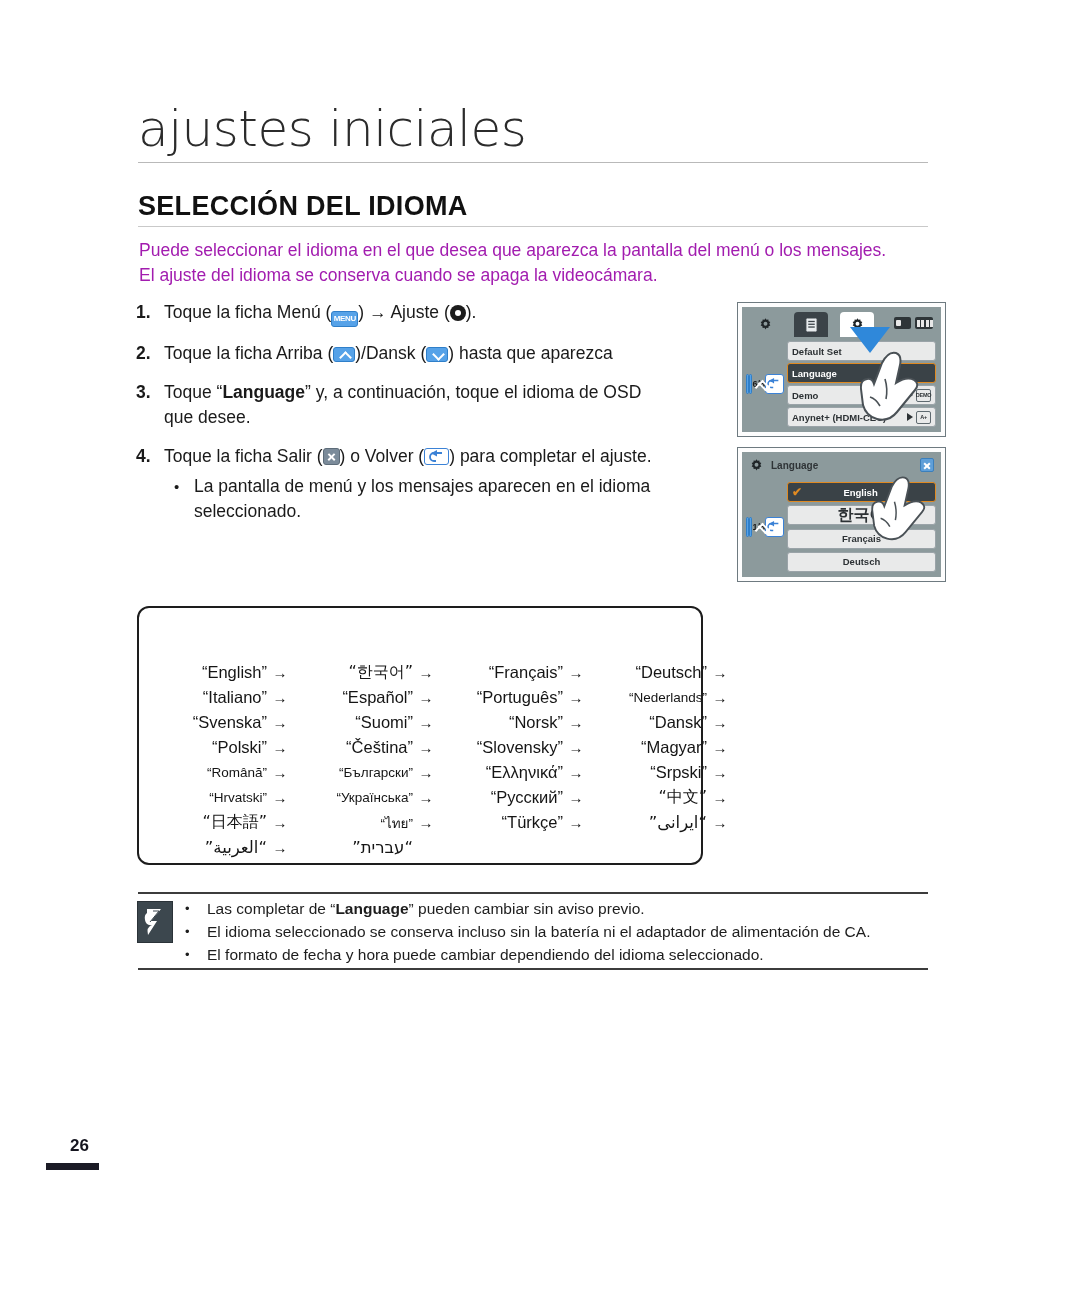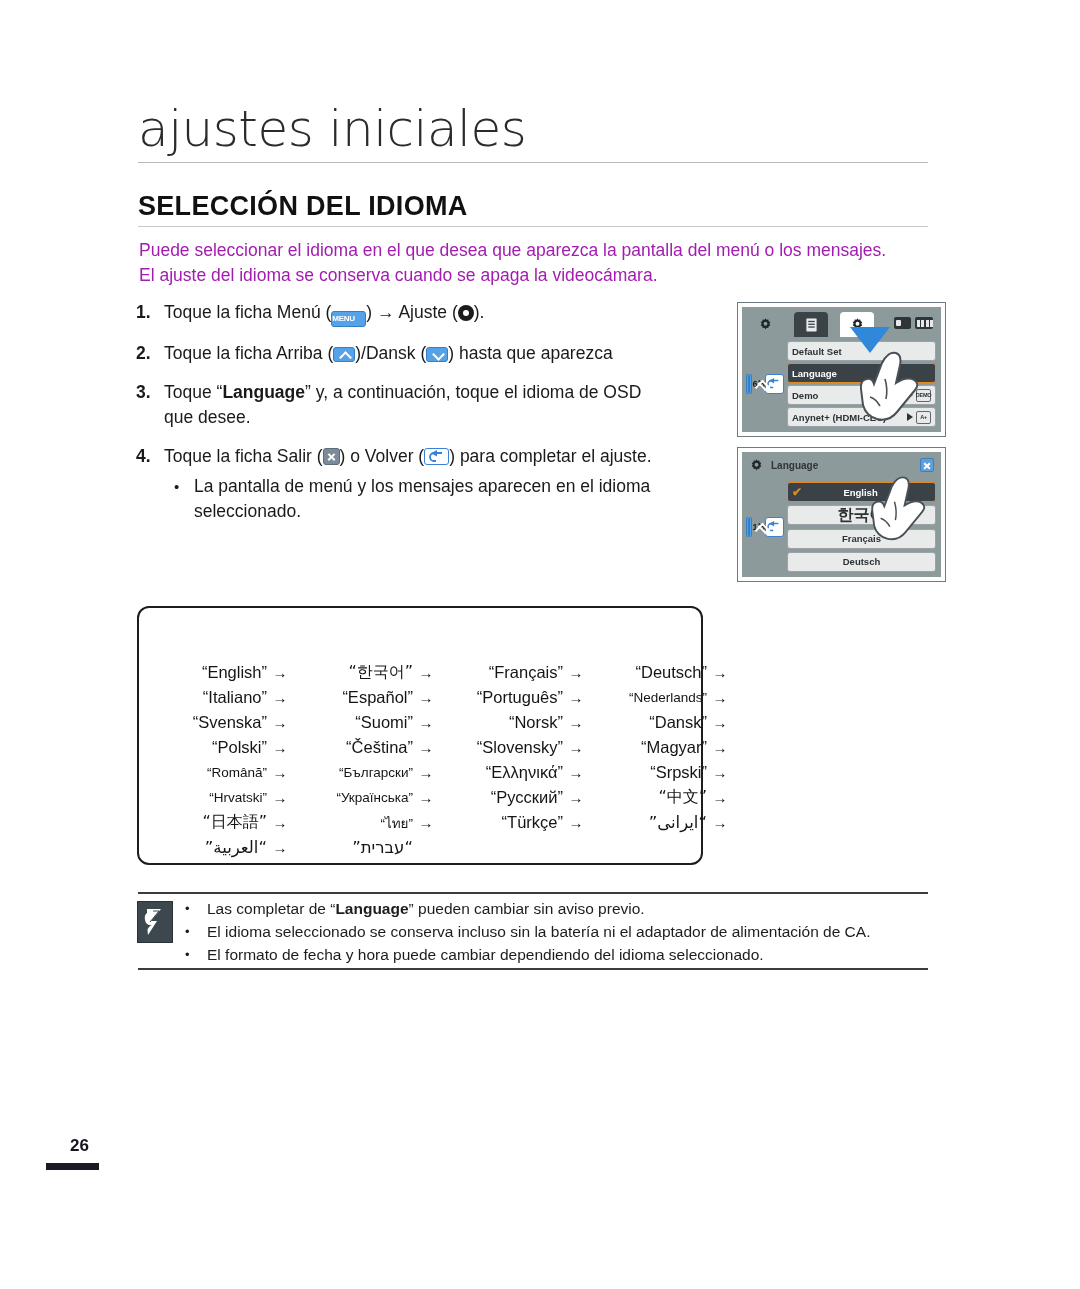--- a/index.html
+++ b/index.html
@@ -106,27 +106,28 @@
   }
 
   b.tight { font-weight: bold; }
 
   
   .ic {
     display: inline-block;
     vertical-align: -3px;
   }
   .ic-menu {
-    width: 35px; height: 16px;
+    width: 27px; height: 16px;
     background: #56a2e8;
     border: 1px solid #2f7fc9;
     border-radius: 3px;
     color: #fff;
     font-size: 8px;
     font-weight: bold;
+    text-align: center;
     line-height: 14px;
     letter-spacing: -0.3px;
     font-family: "Liberation Sans", sans-serif;
   }
   .ic-gear-dark {
     width: 16px; height: 16px;
     border-radius: 50%;
     background: #1c1c1c;
     position: relative;
   }

